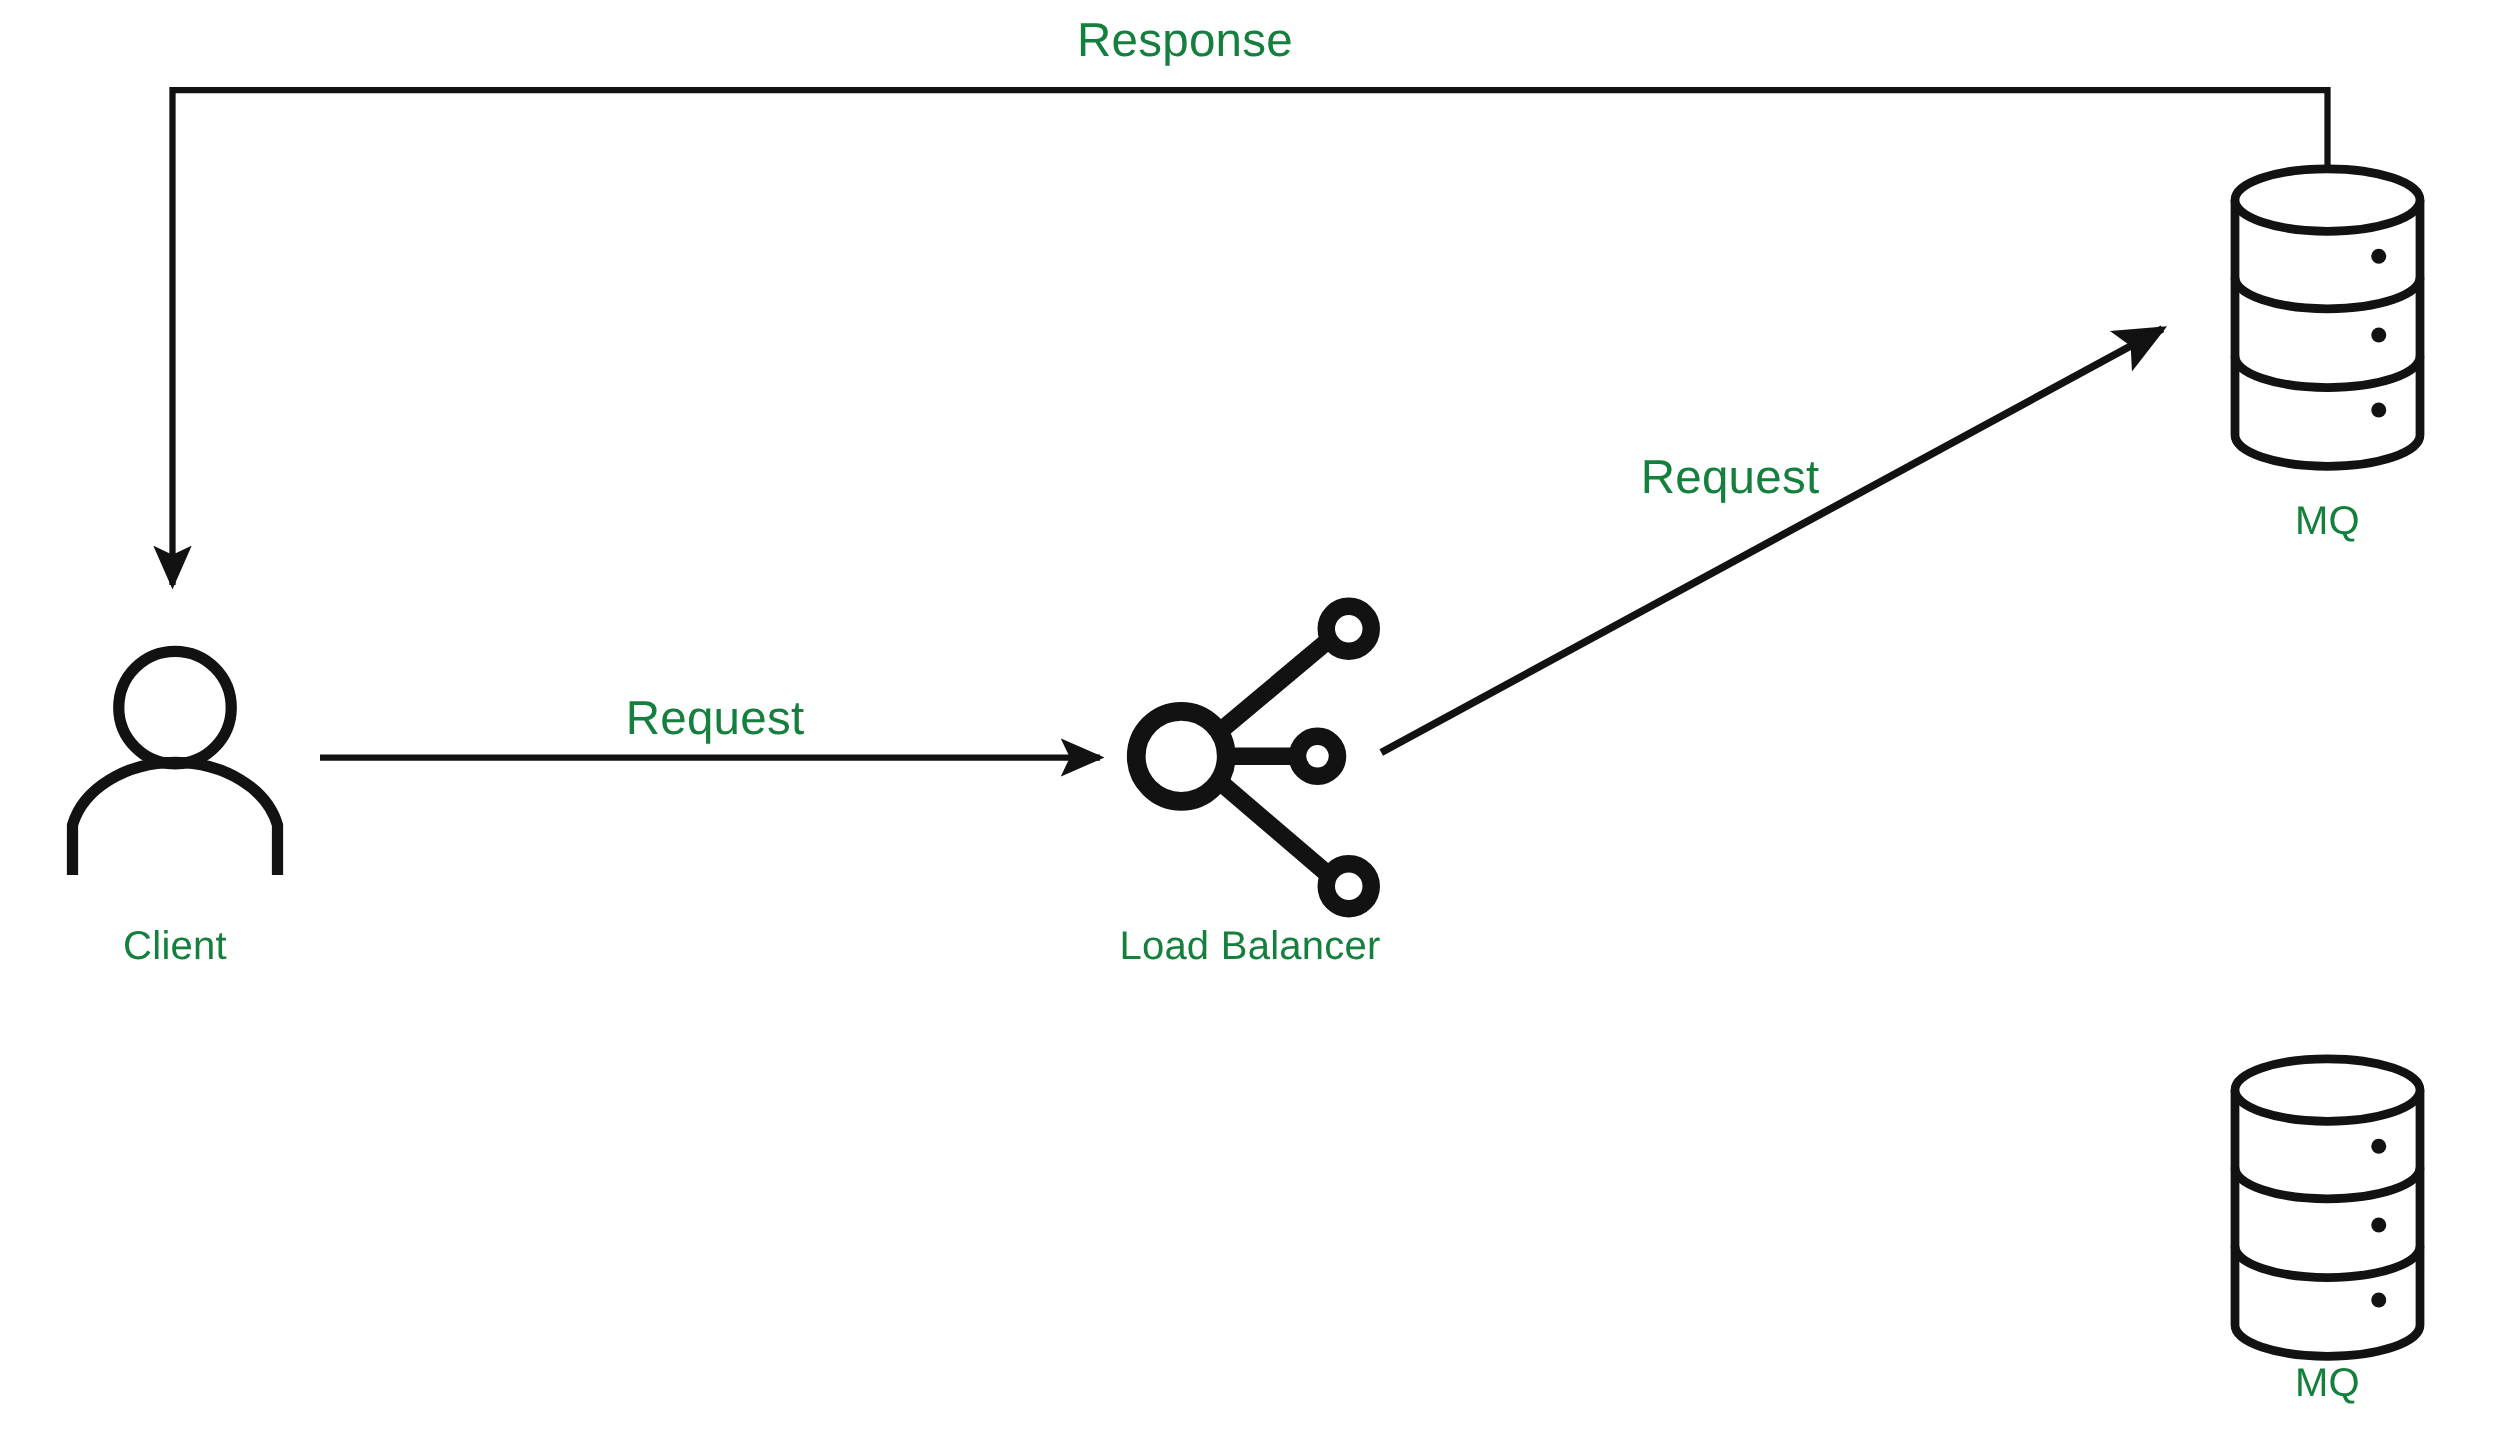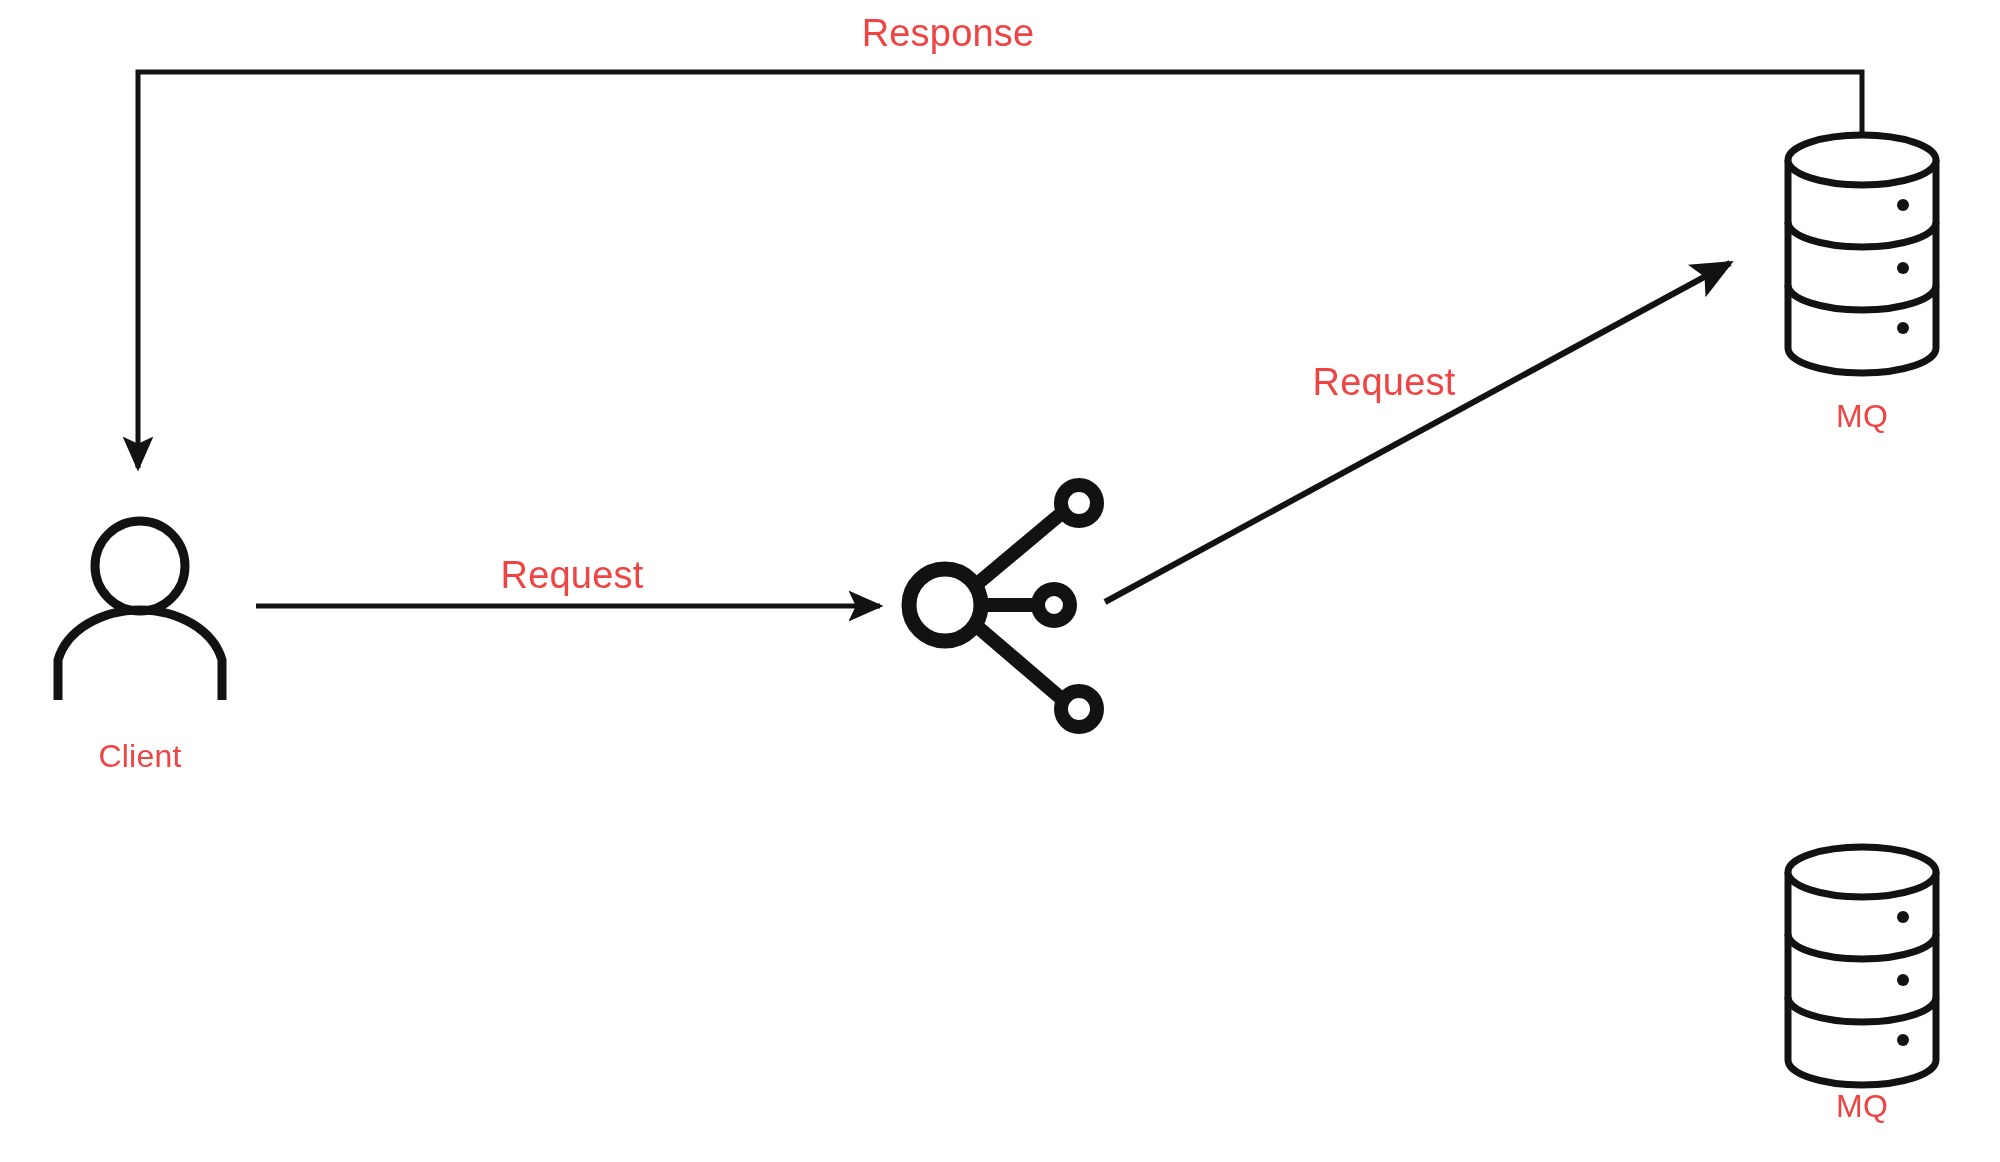--- a/index.html
+++ b/index.html
@@ -22,21 +22,21 @@
     position: absolute;
     left: 0;
     top: 0;
     width: 2000px;
     height: 1162px;
     display: block;
   }
   .node-label,
   .edge-label {
     position: absolute;
-    color: #ef4444;
+    color: #15803d;
     font-family: "Liberation Sans", "DejaVu Sans", sans-serif;
     font-weight: 400;
     white-space: nowrap;
     line-height: 1;
     letter-spacing: 0.2px;
   }
   .node-label {
     font-size: 32px;
     text-align: center;
     transform: translateX(-50%);
@@ -117,18 +117,19 @@
   </svg>
 
   <div class="edge-label" style="left:948px; top:14px;">Response</div>
 
   <div class="edge-label" style="left:572px; top:556px;">Request</div>
 
   <div class="edge-label" style="left:1384px; top:363px;">Request</div>
 
   <div class="node-label" style="left:140px; top:740px;">Client</div>
 
+  <div class="node-label" style="left:1000px; top:740px;">Load Balancer</div>
 
   <div class="node-label" style="left:1862px; top:400px;">MQ</div>
 
   <div class="node-label" style="left:1862px; top:1090px;">MQ</div>
 
 </div>
 
 </body></html>

